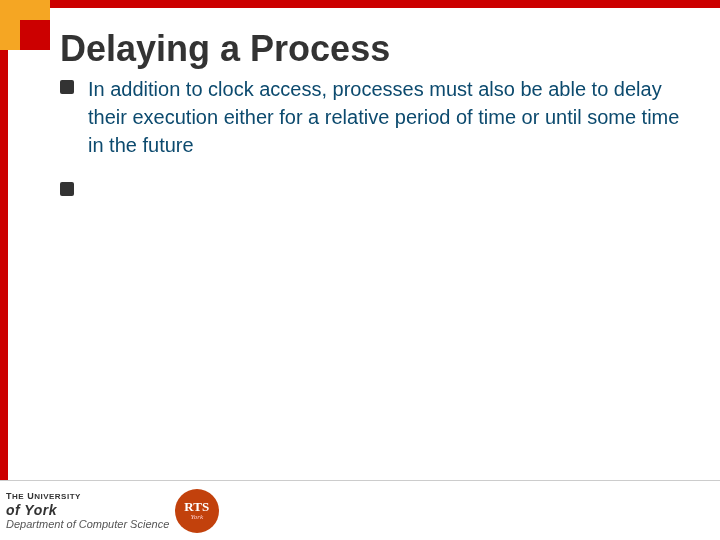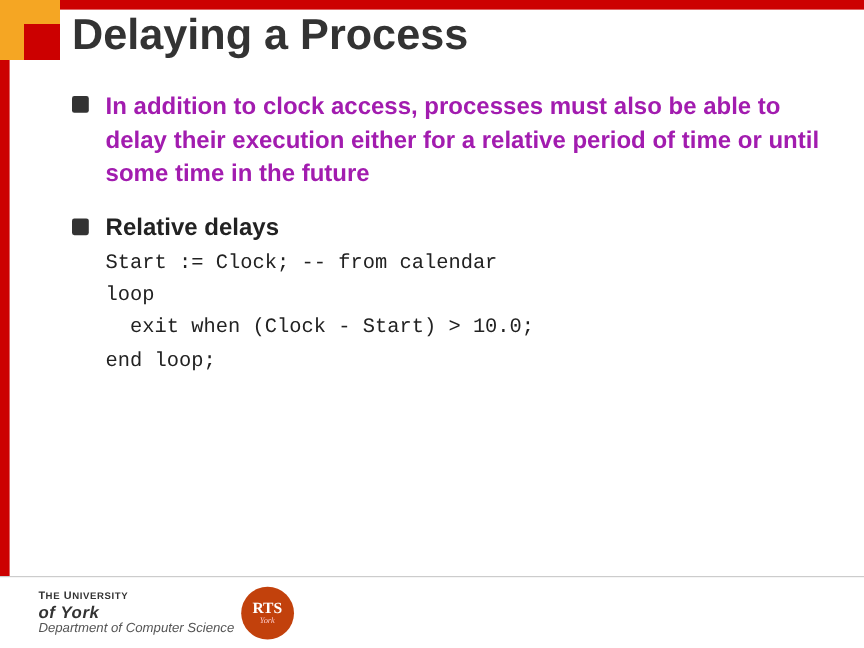--- a/index.html
+++ b/index.html
@@ -67,21 +67,21 @@
       position: absolute;
       top: 8px;
       left: 60px;
       right: 20px;
     }
 
     .slide-title {
       font-size: 36px;
       font-weight: bold;
       color: #333333;
-      padding-top: 0;
+      padding-top: 20px;
     }
 
     
     .content-area {
       position: absolute;
       top: 75px;
       left: 60px;
       right: 20px;
       bottom: 70px;
     }
@@ -97,23 +97,22 @@
       height: 14px;
       background: #333333;
       border-radius: 2px;
       flex-shrink: 0;
       margin-top: 5px;
       margin-right: 14px;
     }
 
     .bullet-text {
       font-size: 20px;
-      color: #a21caf;
+      color: #0c4a6e;
       line-height: 1.4;
-      font-weight: bold;
     }
 
     .bullet-text-bold {
       font-size: 20px;
       font-weight: bold;
       color: #222222;
     }
 
     .code-block {
       font-family: 'Courier New', Courier, monospace;
@@ -126,21 +125,21 @@
     
     .footer {
       position: absolute;
       bottom: 0;
       left: 0;
       right: 0;
       height: 60px;
       border-top: 1px solid #cccccc;
       display: flex;
       align-items: center;
-      padding: 0 32px;
+      padding: 0 6px;
       background: #ffffff;
     }
 
     .footer-logo-area {
       display: flex;
       flex-direction: column;
       align-items: flex-start;
     }
 
     .footer-uni-text {
@@ -212,29 +211,20 @@
 
   <div class="content-area">
 
     <div class="bullet-item">
       <div class="bullet-dot"></div>
       <div class="bullet-text">In addition to clock access, processes must also be able to delay their execution either for a relative period of time or until some time in the future</div>
     </div>
 
     <div class="bullet-item" style="align-items:flex-start; margin-top: 10px;">
       <div class="bullet-dot" style="margin-top:3px;"></div>
-      <div>
-        <div class="bullet-text-bold">Relative delays</div>
-        <div class="code-block">
-          <div>Start := Clock; -- <span>from</span> calendar</div>
-          <div>loop</div>
-          <div>&nbsp;&nbsp;exit <span>when</span> (Clock - Start) &gt; 10.0;</div>
-          <div>end loop;</div>
-        </div>
-      </div>
     </div>
 
   </div>
 
   <div class="footer">
     <div class="footer-logo-area">
       <span class="footer-uni-text">
         T<span style="font-size:8px;">HE</span> U<span style="font-size:8px;">NIVERSITY</span>
       </span>
       <span class="footer-uni-text" style="font-style:italic; font-variant:normal; font-size:14px;">of York</span>

